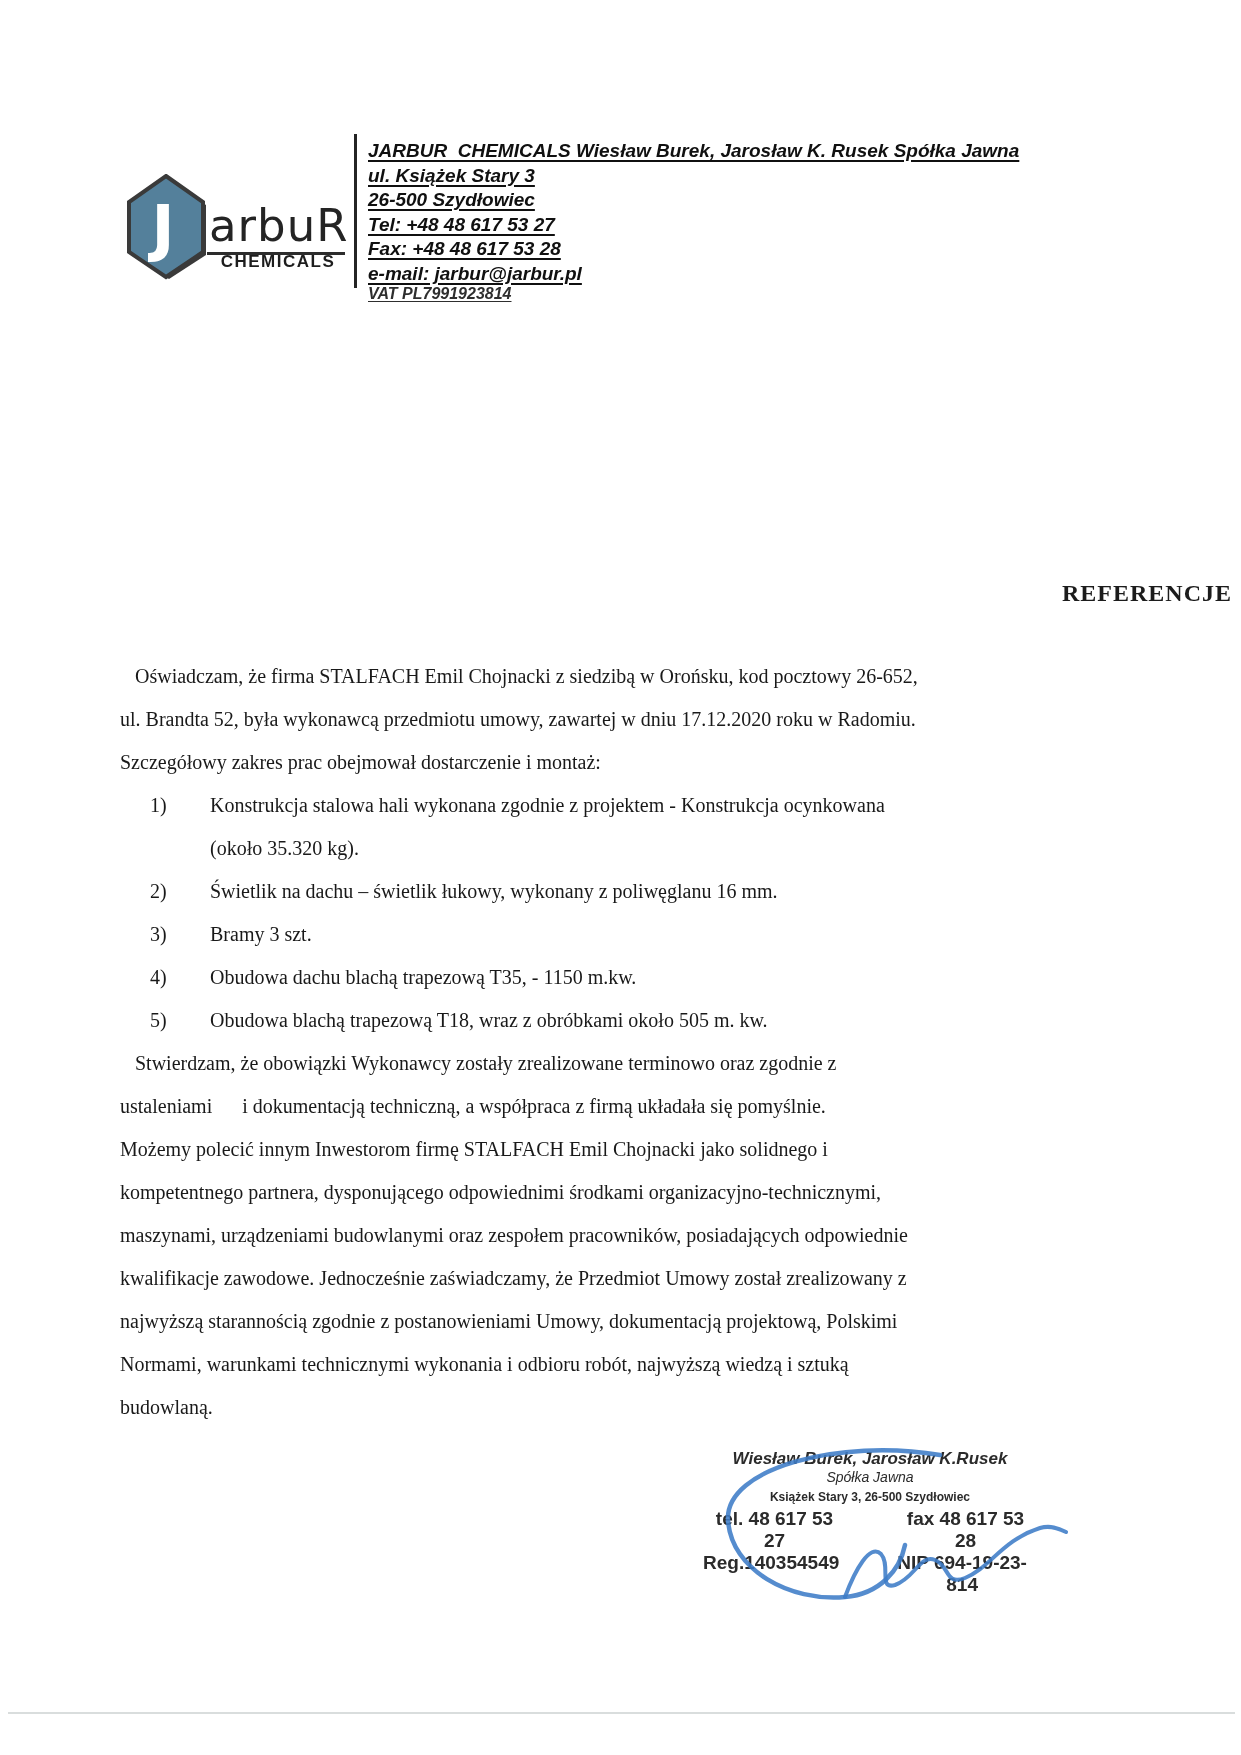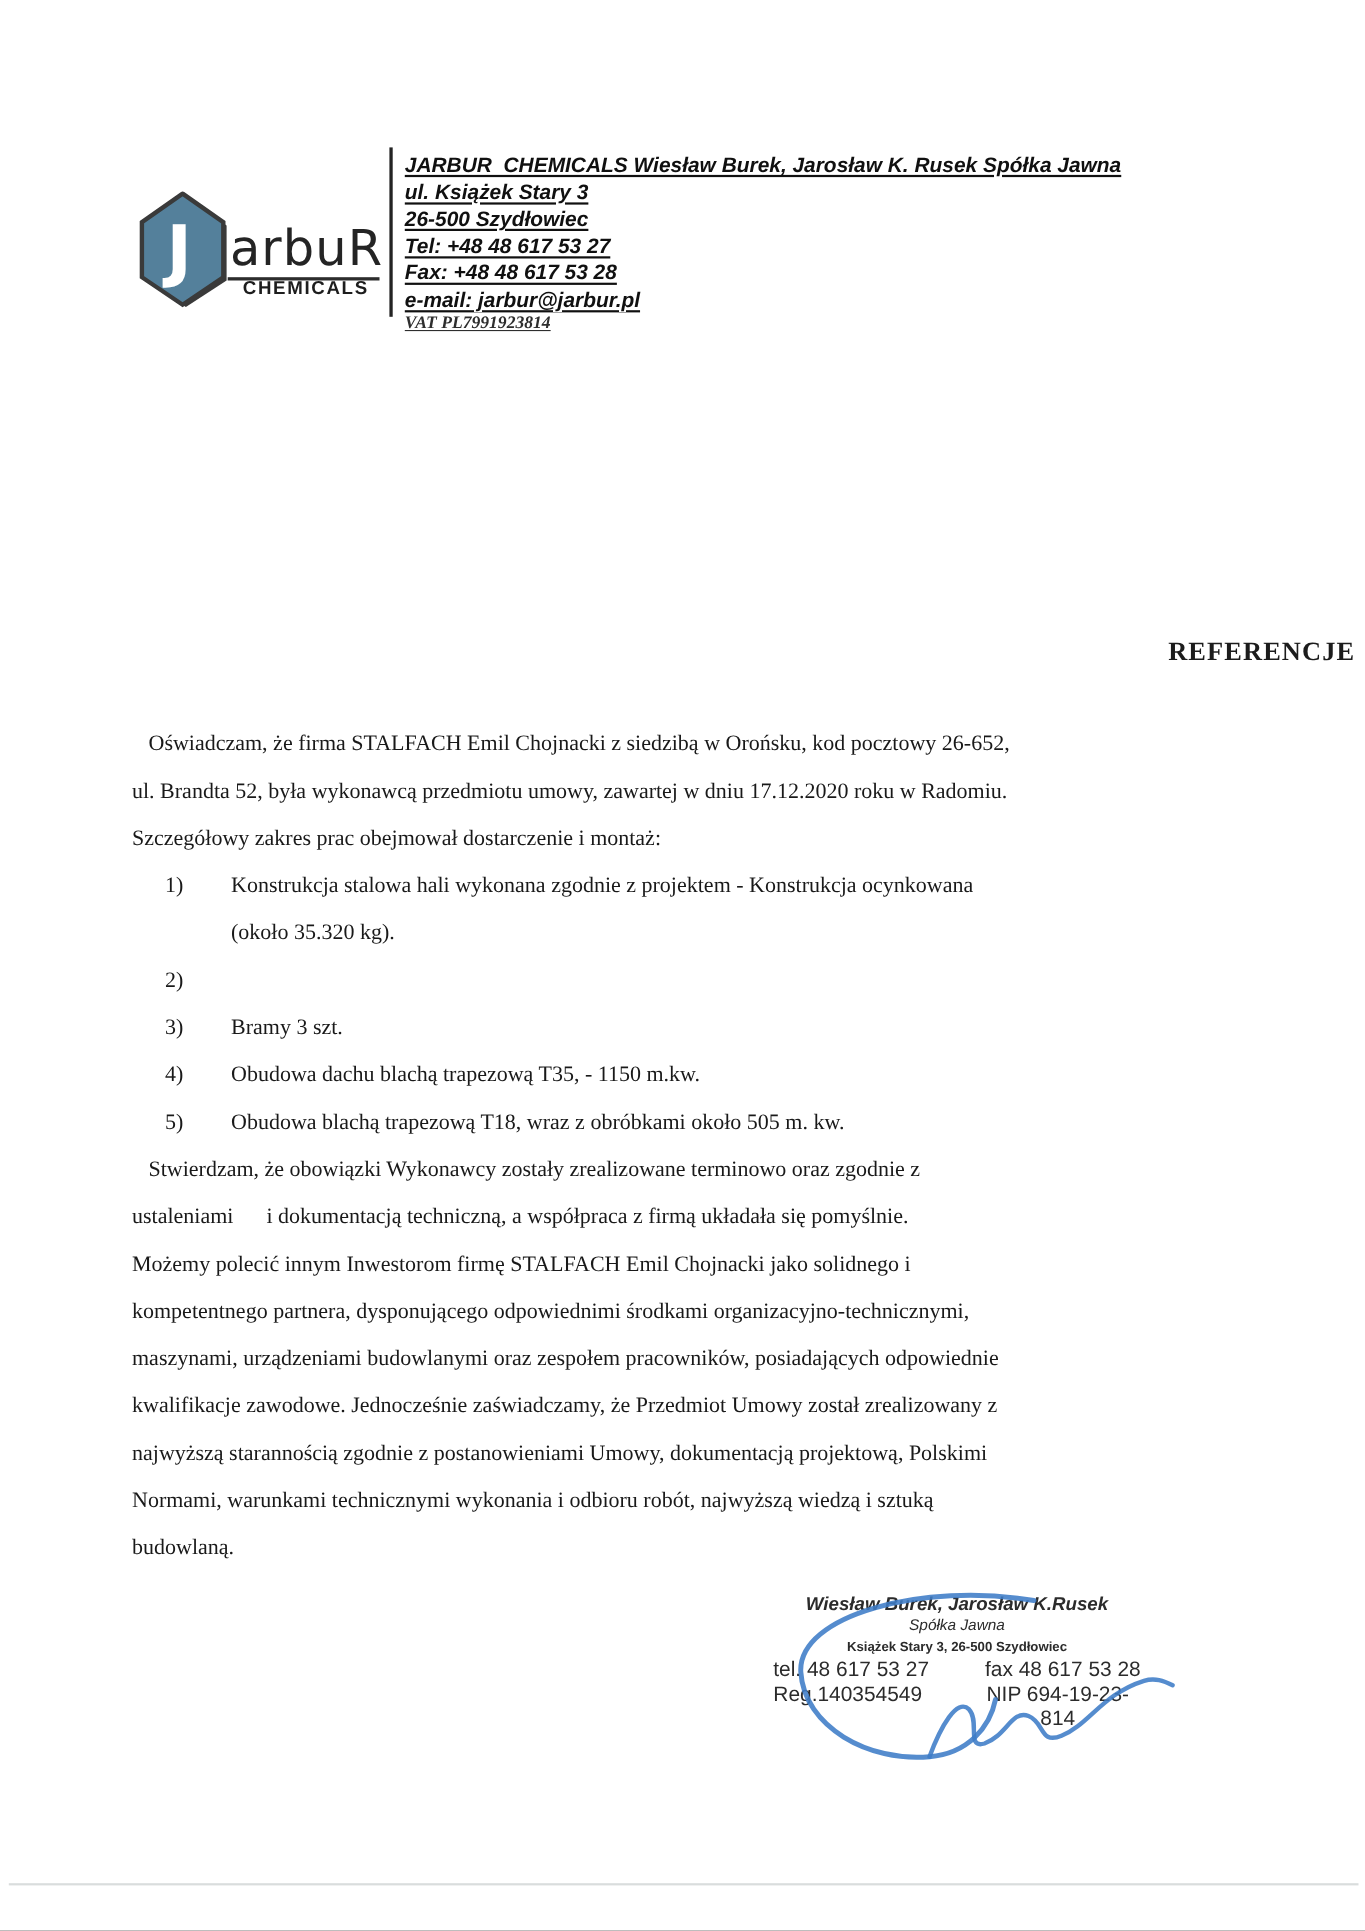--- a/index.html
+++ b/index.html
@@ -32,21 +32,21 @@
     font-family:"Liberation Sans", sans-serif;font-weight:bold;font-style:italic;
     font-size:19px;line-height:24px;color:#101010;
   }
   .lh-line{
     white-space:pre-wrap;
     text-decoration:underline;text-decoration-thickness:2px;text-underline-offset:3px;
     margin-bottom:0.5px;
   }
   .lh-vat{
     position:absolute;left:368px;top:285px;
-    font-family:Liberation Serif, serif;font-style:italic;font-weight:bold;
+    font-family:Liberation Sans, sans-serif;font-style:italic;font-weight:bold;
     font-size:16px;color:#2e2e2e;
     text-decoration:underline;text-underline-offset:2px;
   }
   
   .doc-title{
     position:absolute;left:0;top:580px;width:1232px;margin:0;
     text-align:right;font-size:24px;font-weight:bold;letter-spacing:1px;color:#1c1c1c;
   }
   
   .body-col{
@@ -59,21 +59,21 @@
   .li-text{flex:1 1 auto;white-space:pre-wrap;}
   
   .stamp{
     position:absolute;left:703px;top:1449px;width:334px;
     font-family:"Liberation Sans", sans-serif;color:#2b2b2b;text-align:center;
   }
   .stamp-company{font-size:30px;font-weight:bold;letter-spacing:0px;line-height:33px;white-space:nowrap;}
   .stamp-owners{font-size:17px;font-weight:bold;font-style:italic;line-height:20px;}
   .stamp-type{font-size:14px;font-style:italic;line-height:17px;}
   .stamp-address{font-size:12px;font-weight:bold;line-height:22px;white-space:nowrap;}
-  .stamp-row{display:flex;justify-content:space-between;font-size:19px;font-weight:normal;line-height:22px;gap:48px;}
+  .stamp-row{display:flex;justify-content:space-between;font-size:19px;font-weight:bold;line-height:22px;gap:48px;}
   .signature-svg{position:absolute;left:680px;top:1420px;width:400px;height:200px;pointer-events:none;}
   .scan-line{position:absolute;left:8px;top:1712px;width:1227px;height:2px;background:#d9dddd;}
 </style>
 </head>
 <body>
 
 <div class="page">
 
   <svg class="logo-hex" viewBox="0 0 84 106">
     <polygon points="45,6 82,31 82,81 45,105 8,81 8,31" fill="#3a3a3a"></polygon>
@@ -110,20 +110,21 @@
     <div>
 
         <div class="li">
           <div class="li-num">1)</div>
           <div class="li-text">Konstrukcja stalowa hali wykonana zgodnie z projektem - Konstrukcja ocynkowana
 (około 35.320 kg).</div>
         </div>
 
         <div class="li">
           <div class="li-num">2)</div>
+          <div class="li-text">Świetlik na dachu – świetlik łukowy, wykonany z poliwęglanu 16 mm.</div>
         </div>
 
         <div class="li">
           <div class="li-num">3)</div>
           <div class="li-text">Bramy 3 szt.</div>
         </div>
 
         <div class="li">
           <div class="li-num">4)</div>
           <div class="li-text">Obudowa dachu blachą trapezową T35, - 1150 m.kw.</div>

